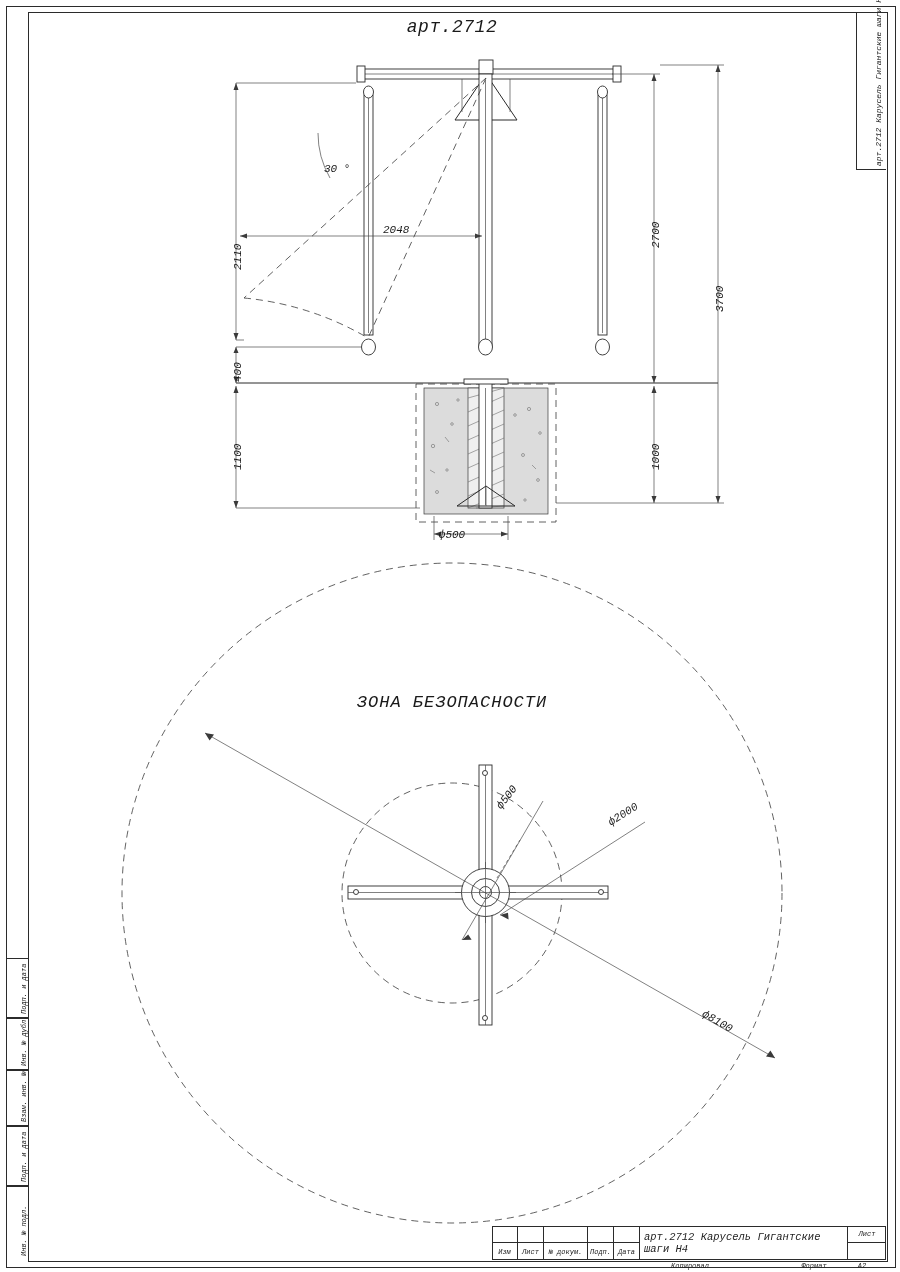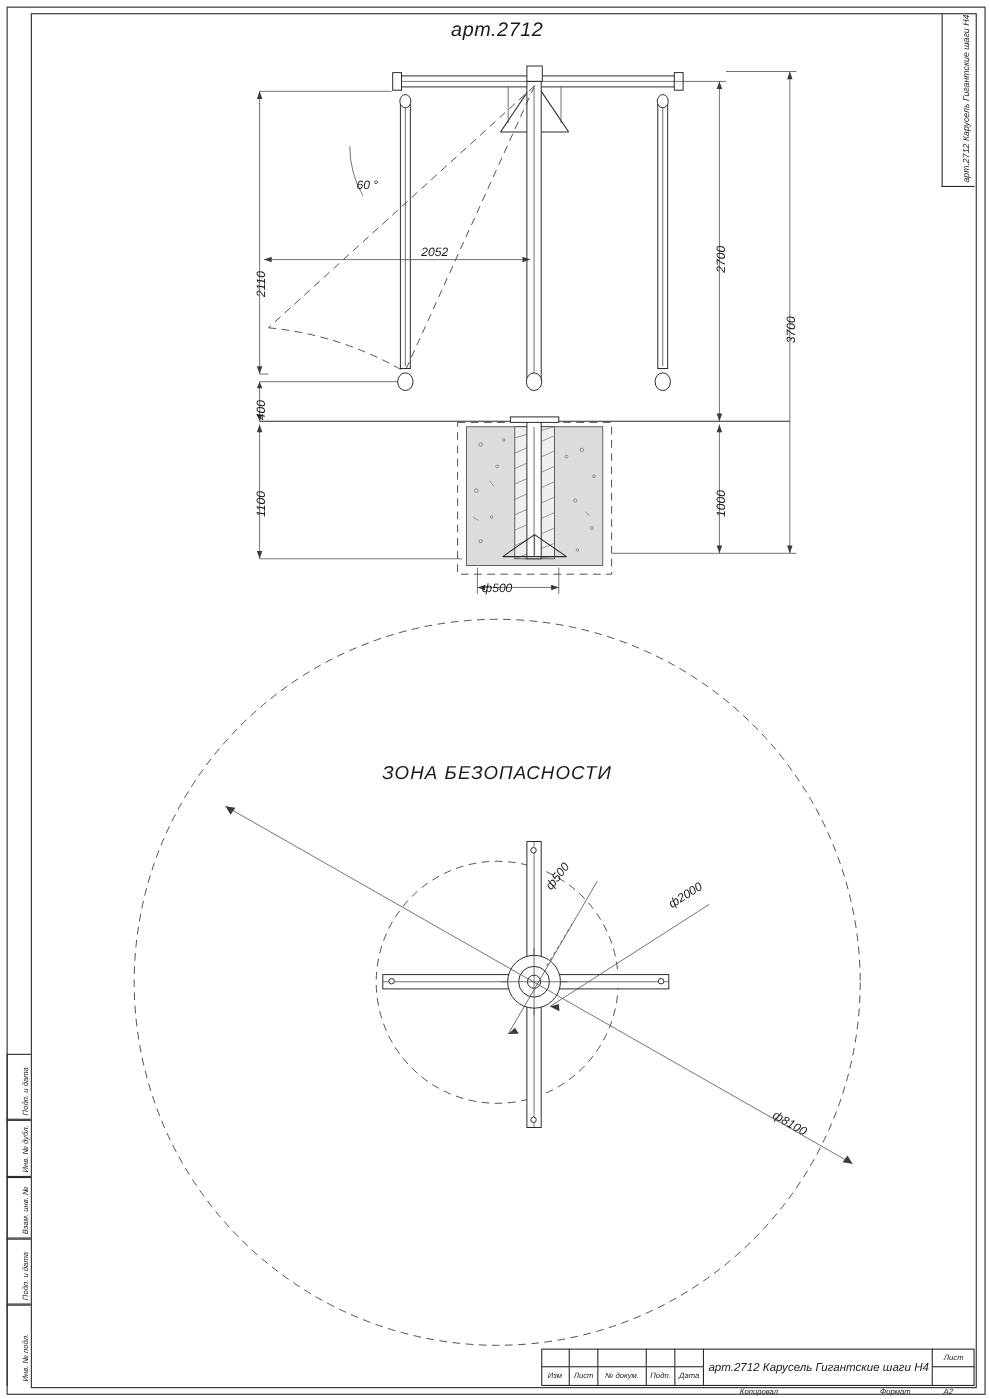--- a/index.html
+++ b/index.html
@@ -1,17 +1,17 @@
 <!DOCTYPE html>
 <html><head>
 <meta charset="utf-8">
 <style>
   html,body{margin:0;padding:0;background:#ffffff;}
   body{width:900px;height:1272px;position:relative;font-family:"Liberation Sans",sans-serif;color:#1a1a1a;overflow:hidden;}
-  .sheet{position:absolute;inset:0;}
+  .sheet{position:absolute;inset:0;font-family:Liberation Mono, monospace;}
   .frame-outer{position:absolute;left:6px;top:6px;width:888px;height:1260px;border:1px solid #2b2b2b;}
   .frame-inner{position:absolute;left:28px;top:12px;width:858px;height:1248px;border:1px solid #2b2b2b;}
   .txt{position:absolute;white-space:nowrap;font-style:italic;}
   .vtxt{position:absolute;white-space:nowrap;font-style:italic;transform-origin:0 0;transform:rotate(-90deg);}
   .title-art{font-size:18px;font-style:italic;letter-spacing:.5px;}
   .zone-label{font-size:17px;font-style:italic;letter-spacing:1px;}
   .dim{font-size:11px;font-style:italic;}
   svg{position:absolute;left:0;top:0;overflow:visible;}
   .ln{stroke:#2b2b2b;stroke-width:1;fill:none;}
   .thin{stroke:#4a4a4a;stroke-width:.7;fill:none;}
@@ -192,26 +192,26 @@
     <path d="M500 915 l8 -2.2 l.6 6.6 z" fill="#3a3a3a"></path>
 
     <line x1="543" y1="801" x2="462" y2="940" class="thin"></line>
     <path d="M462 940 l6.2 -5.6 l3.4 5.4 z" fill="#3a3a3a"></path>
     <line x1="497" y1="878" x2="520" y2="840" class="thin" stroke-dasharray="3 3"></line>
   </svg>
 
   <div class="vtxt dim" style="left:232px;top:270px;">2110</div>
   <div class="vtxt dim" style="left:232px;top:382px;">400</div>
   <div class="vtxt dim" style="left:232px;top:470px;">1100</div>
-  <div class="txt dim" style="left:383px;top:224px;">2052</div>
+  <div class="txt dim" style="left:383px;top:224px;">2048</div>
   <div class="vtxt dim" style="left:650px;top:248px;">2700</div>
   <div class="vtxt dim" style="left:650px;top:470px;">1000</div>
   <div class="vtxt dim" style="left:714px;top:312px;">3700</div>
   <div class="txt dim" style="left:452px;top:529px;transform:translateX(-50%);">ф500</div>
-  <div class="txt dim" style="left:324px;top:163px;">60 °</div>
+  <div class="txt dim" style="left:324px;top:163px;">30 °</div>
 
   <div class="txt zone-label" style="left:452px;top:693px;transform:translateX(-50%);">ЗОНА БЕЗОПАСНОСТИ</div>
 
   <div class="txt dim" style="left:494px;top:804px;transform:rotate(-52deg);transform-origin:0 0;">ф500</div>
   <div class="txt dim" style="left:606px;top:818px;transform:rotate(-32deg);transform-origin:0 0;">ф2000</div>
   <div class="txt dim" style="left:706px;top:1008px;transform:rotate(30deg);transform-origin:0 0;">ф8100</div>
 
   <div>
     <div class="side-cell" style="left:6px;top:958px;width:22px;height:60px;border-top:1px solid #2b2b2b;border-bottom:1px solid #2b2b2b;"></div>
     <div class="side-lbl" style="left:20px;top:1014px;">Подп. и дата</div>

